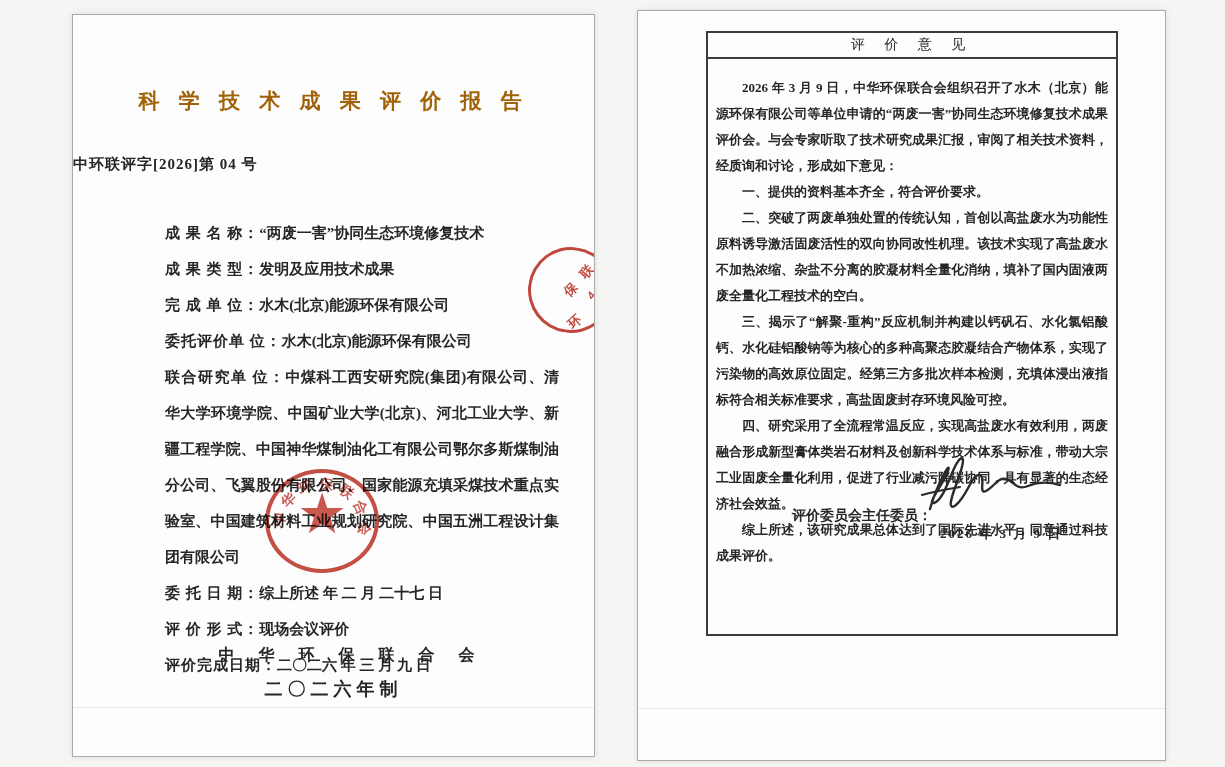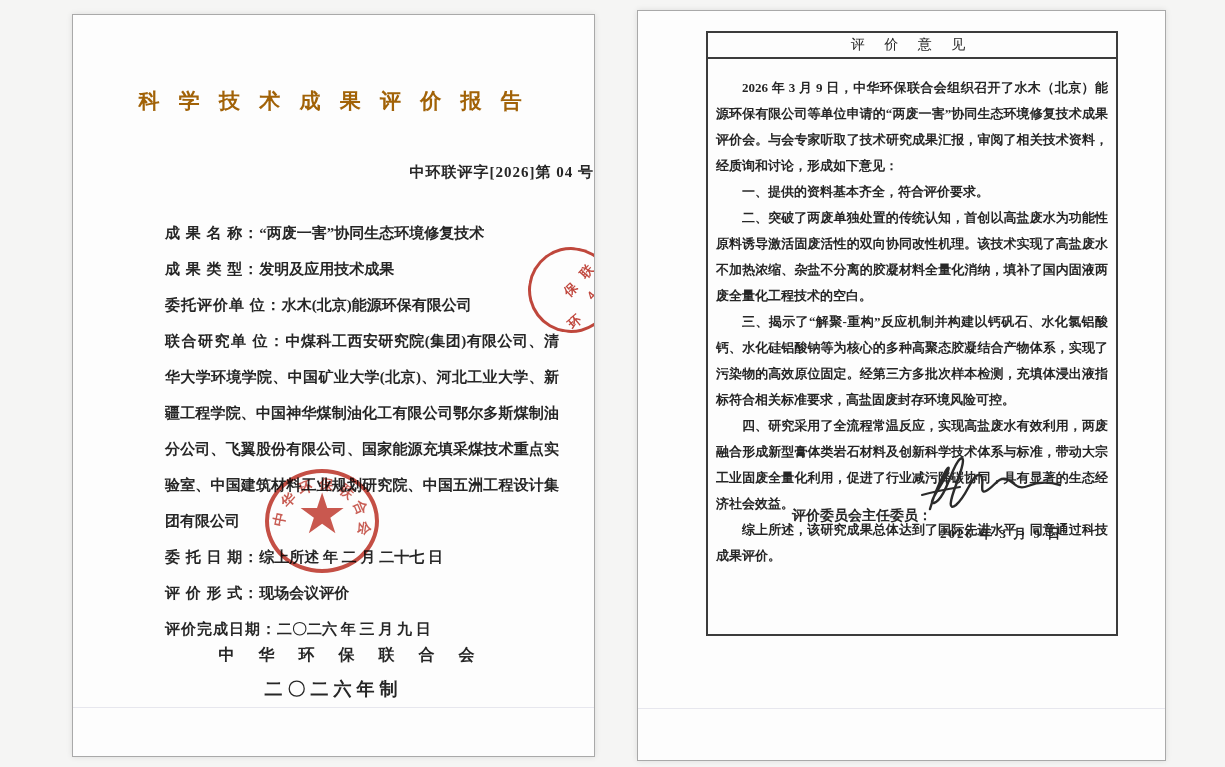--- a/index.html
+++ b/index.html
@@ -22,22 +22,22 @@
   .page-right{left:637px;top:10px;width:527px;height:749px;}
   .fold-line{position:absolute;left:0;right:0;height:1px;background:#e7e7ee;}
 
   
   .report-title{
     position:absolute;left:0;right:0;top:72px;
     text-align:center;font-size:21px;font-weight:bold;
     letter-spacing:7px;color:#a16207;
   }
   .doc-number{
-    position:absolute;left:0;right:0;top:148px;
-    text-align:right;font-size:15px;font-weight:bold;letter-spacing:1px;padding-left:37px;
+    position:absolute;left:0;right:0;top:140px;
+    text-align:left;font-size:15px;font-weight:bold;letter-spacing:1px;
   }
   .fields{
     position:absolute;left:76px;top:200px;width:394px;
     font-size:15px;font-weight:bold;margin-left:16px;
   }
   .field{margin:0;line-height:36px;text-align:justify;}
   .field .lbl{letter-spacing:1px;}
   .org-footer{
     position:absolute;left:0;right:0;top:630px;
     text-align:center;font-size:16px;font-weight:bold;letter-spacing:10px;padding-left:36px;
@@ -112,20 +112,23 @@
     <div class="doc-number">中环联评字[2026]第 04 号</div>
 
     <div class="fields">
       <p class="field">
         <span class="lbl">成 果 名 称：</span><span>“两废一害”协同生态环境修复技术</span>
       </p>
       <p class="field">
         <span class="lbl">成 果 类 型：</span><span>发明及应用技术成果</span>
       </p>
       <p class="field">
+        <span class="lbl">完 成 单 位：</span><span>水木(北京)能源环保有限公司</span>
+      </p>
+      <p class="field">
         <span class="lbl">委托评价单 位：</span><span>水木(北京)能源环保有限公司</span>
       </p>
       <p class="field">
         <span class="lbl">联合研究单 位：</span><span>中煤科工西安研究院(集团)有限公司、清华大学环境学院、中国矿业大学(北京)、河北工业大学、新疆工程学院、中国神华煤制油化工有限公司鄂尔多斯煤制油分公司、飞翼股份有限公司、国家能源充填采煤技术重点实验室、中国建筑材料工业规划研究院、中国五洲工程设计集团有限公司</span>
       </p>
       <p class="field">
         <span class="lbl">委 托 日 期：</span><span>综上所述 年 二 月 二十七 日</span>
       </p>
       <p class="field">
         <span class="lbl">评 价 形 式：</span><span>现场会议评价</span>

